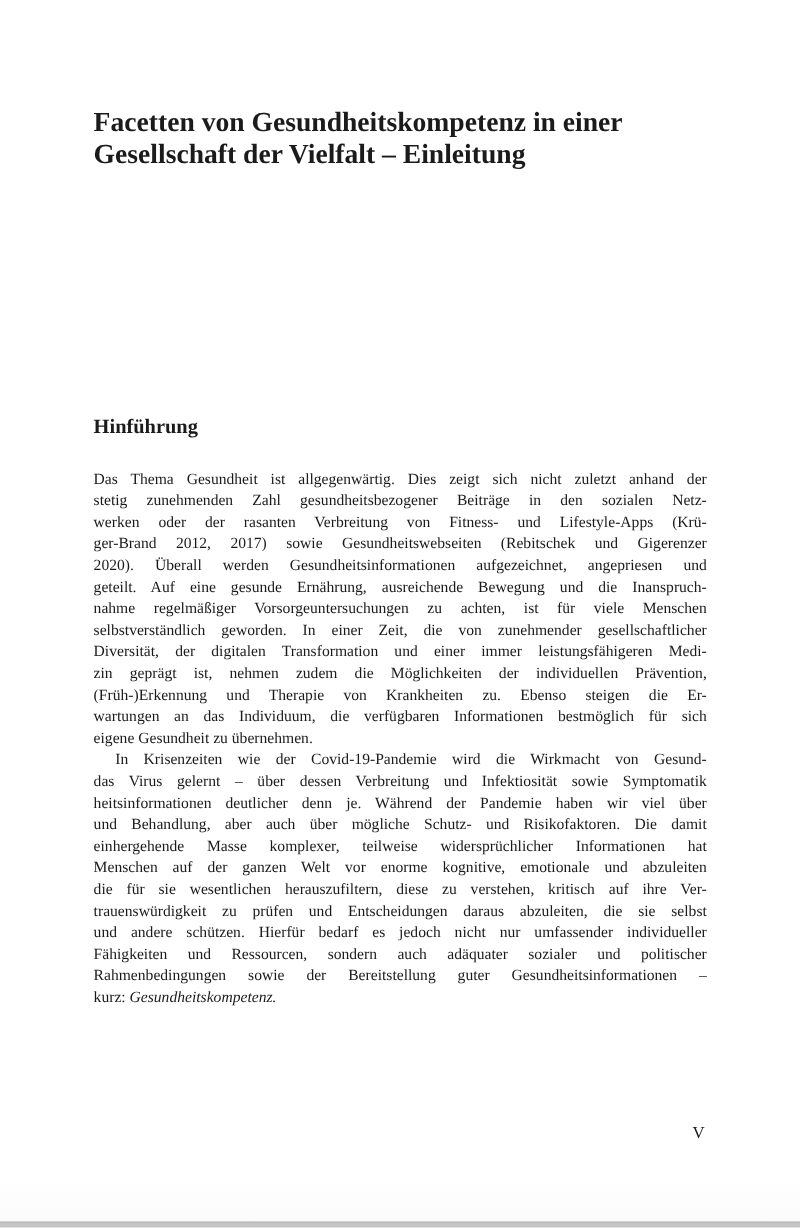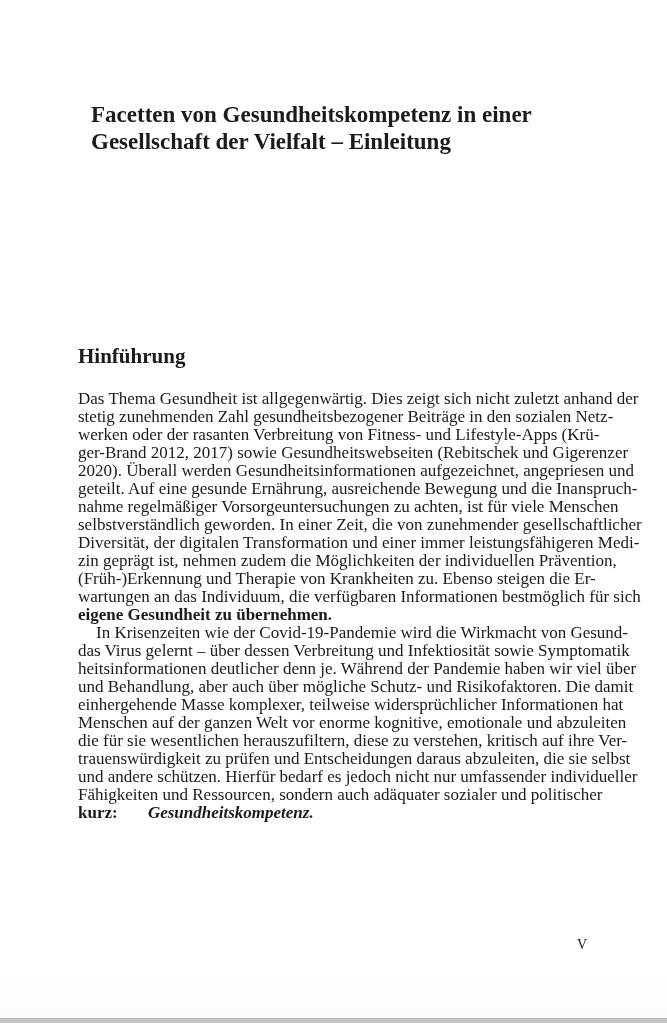--- a/index.html
+++ b/index.html
@@ -29,61 +29,60 @@
       width: 667px;
       height: 5px;
       background: #c4c4c4;
       border-top: 1px solid #b8b8b8;
     }
     .chapter-title {
       position: absolute;
       left: 78px;
       top: 88px;
       width: 520px;
-      margin: 13px;
+      margin: 0;
       font-size: 23px;
       line-height: 27px;
       font-weight: bold;
       color: #1b1b1b;
     }
     .chapter-title span { display: block; white-space: nowrap; }
     .section-heading {
       position: absolute;
       left: 78px;
       top: 346px;
       margin: 0;
-      font-size: 21px;
+      font-size: 17px;
       line-height: 20px;
       font-weight: bold;
       color: #1b1b1b;
     }
     .body-text {
       position: absolute;
       left: 78px;
       top: 390px;
       width: 511px;
     }
     .line {
       display: block;
       height: 18px;
       line-height: 18px;
-      font-size: 17px;
+      font-size: 13px;
       white-space: nowrap;
       text-align: justify;
       text-align-last: justify;
     }
     .line.last {
       text-align-last: left;
-      font-weight: bold;
     }
     .line.indent {
       padding-left: 18px;
       font-family: Liberation Serif, serif;
     }
-    .line em { font-style: italic; margin-left: 26px; }
+    .line em { font-style: italic; }
     .page-number {
       position: absolute;
       left: 577px;
       top: 936px;
       font-size: 14px;
       line-height: 18px;
       color: #1b1b1b;
     }
   </style>
 </head>
@@ -118,20 +117,21 @@
       <span class="line indent">In Krisenzeiten wie der Covid-19-Pandemie wird die Wirkmacht von Gesund-</span>
       <span class="line">das Virus gelernt – über dessen Verbreitung und Infektiosität sowie Symptomatik</span>
       <span class="line">heitsinformationen deutlicher denn je. Während der Pandemie haben wir viel über</span>
       <span class="line">und Behandlung, aber auch über mögliche Schutz- und Risikofaktoren. Die damit</span>
       <span class="line">einhergehende Masse komplexer, teilweise widersprüchlicher Informationen hat</span>
       <span class="line">Menschen auf der ganzen Welt vor enorme kognitive, emotionale und abzuleiten</span>
       <span class="line">die für sie wesentlichen herauszufiltern, diese zu verstehen, kritisch auf ihre Ver-</span>
       <span class="line">trauenswürdigkeit zu prüfen und Entscheidungen daraus abzuleiten, die sie selbst</span>
       <span class="line">und andere schützen. Hierfür bedarf es jedoch nicht nur umfassender individueller</span>
       <span class="line">Fähigkeiten und Ressourcen, sondern auch adäquater sozialer und politischer</span>
+      <span class="line">Rahmenbedingungen sowie der Bereitstellung guter Gesundheitsinformationen –</span>
       <span class="line last"><span style="white-space: pre;">kurz: </span><em>Gesundheitskompetenz.</em></span>
     </div>
   </div>
 
   <div class="page-number">V</div>
 </div>
 
 <div class="bottom-bar"></div>
 
 </body></html>

